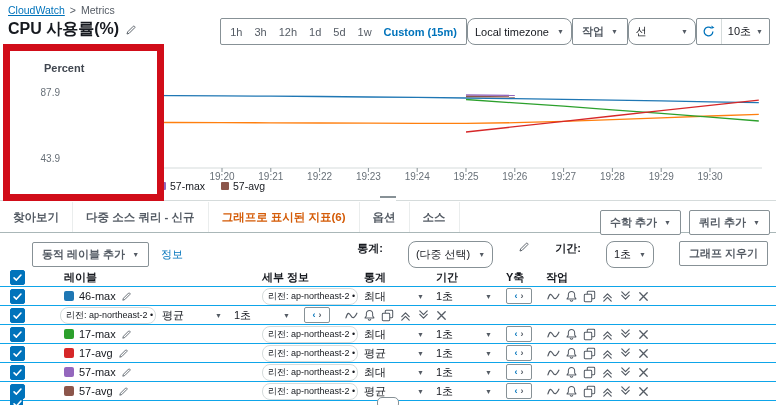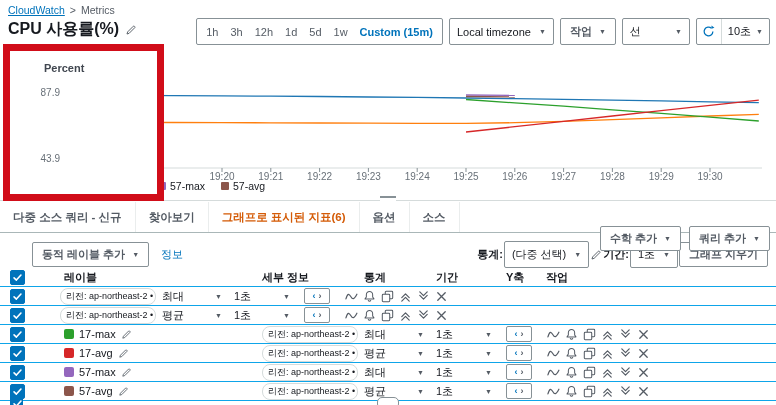--- a/index.html
+++ b/index.html
@@ -5,25 +5,25 @@
 html,body{margin:0;padding:0;}
 body{width:776px;height:405px;position:relative;background:#fff;font-family:"Liberation Sans",sans-serif;color:#16191f;overflow:hidden;font-size:12px;}
 .caret{font-size:7px;color:#545b64;line-height:1;}
 .icon{display:inline-flex;align-items:center;justify-content:center;color:#545b64;}
 svg.sicon{display:block;}
 
 .breadcrumb{position:absolute;left:8px;top:4px;font-size:10.5px;color:#545b64;display:flex;gap:5px;align-items:center;z-index:6;}
 .breadcrumb a{color:#0073bb;text-decoration:underline;cursor:pointer;}
 .page-title{position:absolute;left:8px;top:19px;display:flex;align-items:center;gap:6px;font-size:16px;font-weight:bold;z-index:6;}
 
-.top-controls{position:absolute;top:19px;right:6px;display:flex;align-items:center;gap:6px;height:25px;z-index:6;}
+.top-controls{position:absolute;top:19px;right:6px;display:flex;align-items:center;gap:0;height:25px;z-index:6;}
 .time-box{display:flex;align-items:center;border:1px solid #879196;border-radius:2px;background:#fff;height:25px;padding:0 3px;}
 .time-item{padding:0 6px;font-size:11px;color:#545b64;cursor:pointer;white-space:nowrap;}
 .time-item.custom{color:#0073bb;font-weight:bold;}
-.select-box{display:inline-flex;align-items:center;justify-content:space-between;gap:8px;border:1px solid #879196;border-radius:2px;height:25px;padding:0 7px;font-size:11px;background:#fff;cursor:pointer;white-space:nowrap;}
+.select-box{display:inline-flex;align-items:center;justify-content:space-between;gap:8px;border:1px solid #879196;border-radius:8px;height:25px;padding:0 7px;font-size:11px;background:#fff;cursor:pointer;white-space:nowrap;}
 .btn{display:inline-flex;align-items:center;gap:7px;border:1px solid #879196;border-radius:2px;background:#fff;height:25px;padding:0 9px;font-size:11px;font-weight:bold;color:#545b64;cursor:pointer;white-space:nowrap;}
 .refresh-group{display:flex;align-items:stretch;border:1px solid #879196;border-radius:2px;height:25px;background:#fff;}
 .refresh-btn{display:flex;align-items:center;justify-content:center;width:24px;border-right:1px solid #d5dbdb;color:#0073bb;cursor:pointer;}
 .refresh-int{display:flex;align-items:center;gap:5px;padding:0 6px;font-size:11px;cursor:pointer;}
 
 #chart-svg{position:absolute;left:0;top:45px;z-index:1;}
 .red-box{position:absolute;left:3px;top:44px;width:147px;height:143px;border:7px solid #d10d19;background:#fff;z-index:3;}
 .y-label{position:absolute;left:44px;top:62px;font-size:11px;font-weight:bold;color:#414750;z-index:4;}
 .y-tick{position:absolute;left:26px;width:34px;text-align:right;font-size:10px;color:#687078;z-index:4;}
 .y-tick.y1{top:87px;}
@@ -33,25 +33,25 @@
 #legend{position:absolute;left:158px;top:180px;display:flex;gap:16px;align-items:center;z-index:2;}
 .legend-item{display:inline-flex;align-items:center;gap:4px;font-size:10.5px;cursor:pointer;}
 .legend-chip{width:8px;height:8px;border-radius:1px;display:inline-block;}
 
 .panel-divider{position:absolute;left:0;right:0;top:200px;border-top:1px solid #d5dbdb;}
 .drag-handle{position:absolute;left:50%;transform:translateX(-50%);top:196px;width:16px;height:8px;border-top:2px solid #879196;border-bottom:2px solid #879196;background:#fff;z-index:2;cursor:row-resize;}
 
 .tabs{position:absolute;left:0;right:0;top:202px;height:30px;display:flex;align-items:stretch;border-bottom:1px solid #aab7b8;background:#fff;z-index:4;}
 .tab{display:flex;align-items:center;padding:0 13px;font-size:11.5px;font-weight:bold;color:#545b64;border-right:1px solid #eaeded;cursor:pointer;white-space:nowrap;}
 .tab.active{color:#d45b07;}
-.tab-actions{position:absolute;top:210px;right:6px;display:flex;gap:8px;z-index:5;margin-top:16px;}
+.tab-actions{position:absolute;top:210px;right:6px;display:flex;gap:8px;z-index:5;}
 
 .toolbar2{position:absolute;left:0;right:0;top:241px;height:27px;display:flex;align-items:center;padding:0 8px;gap:12px;z-index:4;margin-left:24px;}
 .info-link{color:#0073bb;font-size:11px;cursor:pointer;text-decoration:none;}
-.toolbar-right{margin-left:auto;display:flex;align-items:center;gap:1px;}
+.toolbar-right{margin-left:auto;display:flex;align-items:flex-start;gap:25px;}
 .tlabel{font-size:11px;font-weight:bold;}
 
 .metrics-table{position:absolute;left:0;right:0;top:268px;font-size:11px;z-index:4;background:#fff;}
 .thead,.trow{display:flex;align-items:center;height:18px;border-bottom:1px solid #0ea5e9;background:#fff;}
 .thead .th{font-weight:bold;}
 .cell{flex:none;display:flex;align-items:center;overflow:hidden;}
 .c-check{width:46px;padding-left:10px;}
 .c-label{width:194px;padding-left:8px;gap:5px;}
 .c-details{width:96px;padding-left:4px;}
 .c-stat{width:60px;justify-content:space-between;padding-left:6px;padding-right:8px;}
@@ -207,22 +207,22 @@
     <span class="legend-item">
       <span class="legend-chip" style="background: rgb(140, 86, 75);"></span>
       <span>57-avg</span>
     </span>
   </div>
 
 <div class="panel-divider"></div>
 <div class="drag-handle"></div>
 
 <div class="tabs">
+  <div class="tab">찾아보기</div>
   <div class="tab">다중 소스 쿼리 - 신규</div>
-  <div class="tab">찾아보기</div>
   <div class="tab active">그래프로 표시된 지표(6)</div>
   <div class="tab">옵션</div>
   <div class="tab">소스</div>
 </div>
 <div class="tab-actions">
   <button class="btn">
     <span>수학 추가</span>
     <span class="caret">▼</span>
   </button>
   <button class="btn">
@@ -275,20 +275,29 @@
   </div>
   <div id="table-body">
   <div class="trow">
     <span class="cell c-check">
       <span class="checkbox checked">
             <svg class="sicon" width="11" height="11" viewBox="0 0 14 14">
               <use href="#icon-check"></use>
             </svg>
           </span>
     </span>
+    <span class="cell c-label">
+      <span class="chip" style="background: rgb(31, 119, 180);"></span>
+      <span class="row-label-text">46-max</span>
+      <span class="icon">
+            <svg class="sicon" width="11" height="11" viewBox="0 0 14 14">
+              <use href="#icon-pencil"></use>
+            </svg>
+          </span>
+    </span>
     <span class="cell c-details">
       <span class="pill">
         <span class="row-details-text">리전: ap-northeast-2 • EC2 • CPUUtilizatic</span>
 
       </span>
     </span>
     <span class="cell c-stat">
       <span class="row-stat-text">최대</span>
       <span class="caret">▼</span>
     </span>

